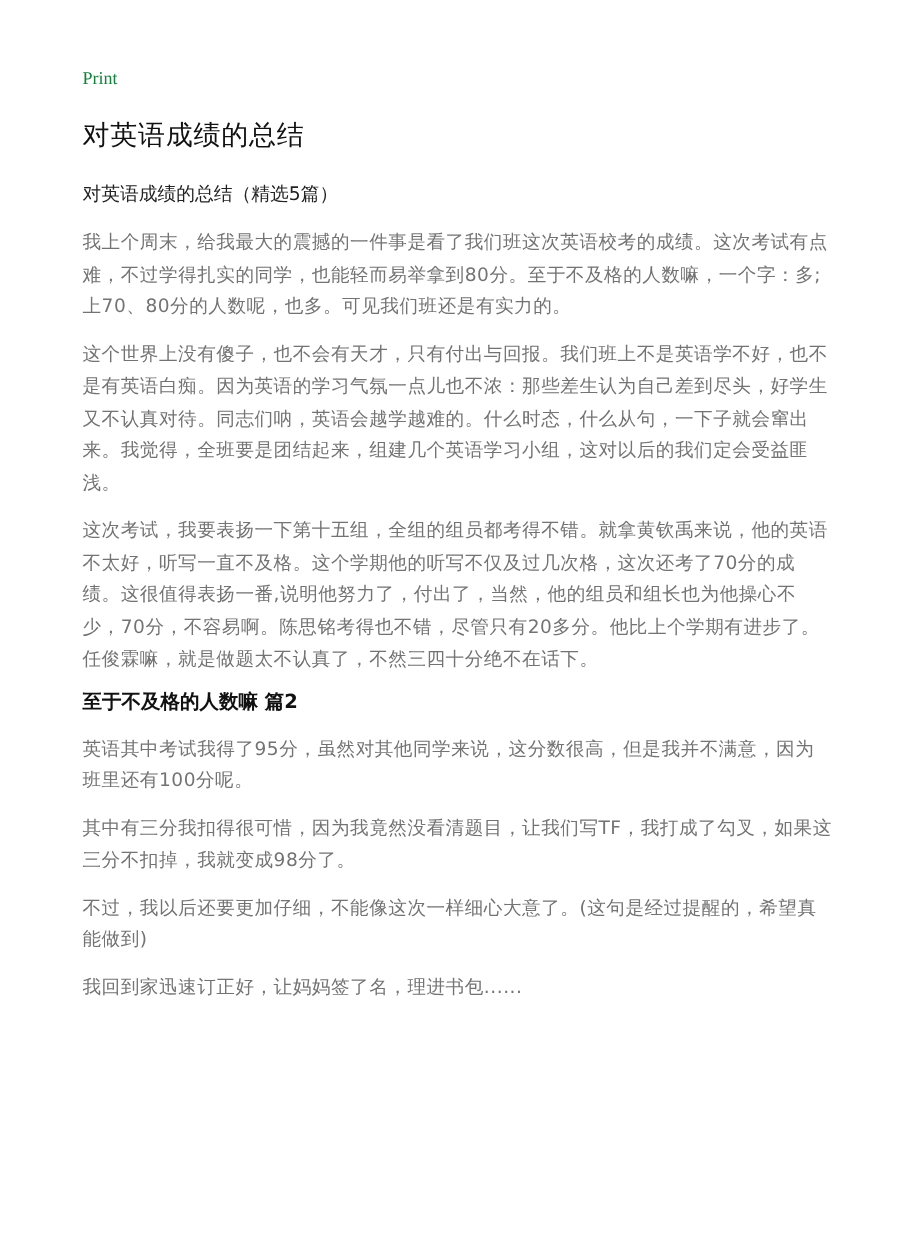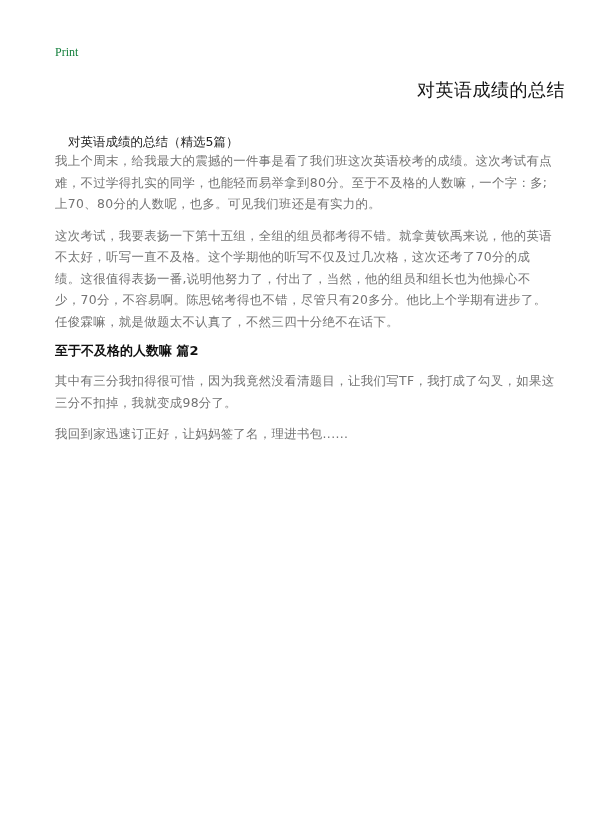--- a/index.html
+++ b/index.html
@@ -27,34 +27,34 @@
       left: 0;
       font-family: "Liberation Serif", "DejaVu Serif", serif;
       font-size: 12px;
       color: #15803d;
     }
     .doc-title {
       position: absolute;
       top: 78px;
       left: 0;
       width: 510px;
-      text-align: right;
+      text-align: left;
       font-size: 18px;
       font-weight: normal;
       color: #111;
       margin: 0;
       letter-spacing: 0.5px;
     }
     .subtitle {
       position: absolute;
       top: 121px;
       left: 0;
       font-size: 12.5px;
       color: #222;
-      margin: 13px;
+      margin: 0;
     }
     .content {
       position: absolute;
       top: 150px;
       left: 0;
       width: 500px;
     }
     .section-heading {
       font-size: 13px;
       font-weight: bold;
@@ -83,22 +83,25 @@
 <div class="page">
   <div class="print-label">Print</div>
 
   <h1 class="doc-title">对英语成绩的总结</h1>
 
   <p class="subtitle">对英语成绩的总结（精选5篇）</p>
 
   <div class="content">
     <div class="section">
       <p class="para">我上个周末，给我最大的震撼的一件事是看了我们班这次英语校考的成绩。这次考试有点难，不过学得扎实的同学，也能轻而易举拿到80分。至于不及格的人数嘛，一个字：多;上70、80分的人数呢，也多。可见我们班还是有实力的。</p>
+      <p class="para">这个世界上没有傻子，也不会有天才，只有付出与回报。我们班上不是英语学不好，也不是有英语白痴。因为英语的学习气氛一点儿也不浓：那些差生认为自己差到尽头，好学生又不认真对待。同志们呐，英语会越学越难的。什么时态，什么从句，一下子就会窜出来。我觉得，全班要是团结起来，组建几个英语学习小组，这对以后的我们定会受益匪浅。</p>
       <p class="para">这次考试，我要表扬一下第十五组，全组的组员都考得不错。就拿黄钦禹来说，他的英语不太好，听写一直不及格。这个学期他的听写不仅及过几次格，这次还考了70分的成绩。这很值得表扬一番,说明他努力了，付出了，当然，他的组员和组长也为他操心不少，70分，不容易啊。陈思铭考得也不错，尽管只有20多分。他比上个学期有进步了。任俊霖嘛，就是做题太不认真了，不然三四十分绝不在话下。</p>
     </div>
 
     <div class="section">
       <h2 class="section-heading">至于不及格的人数嘛 篇2</h2>
+      <p class="para">英语其中考试我得了95分，虽然对其他同学来说，这分数很高，但是我并不满意，因为班里还有100分呢。</p>
       <p class="para">其中有三分我扣得很可惜，因为我竟然没看清题目，让我们写TF，我打成了勾叉，如果这三分不扣掉，我就变成98分了。</p>
+      <p class="para">不过，我以后还要更加仔细，不能像这次一样细心大意了。(这句是经过提醒的，希望真能做到)</p>
       <p class="para">我回到家迅速订正好，让妈妈签了名，理进书包......</p>
     </div>
   </div>
 </div>
 
 </body></html>

